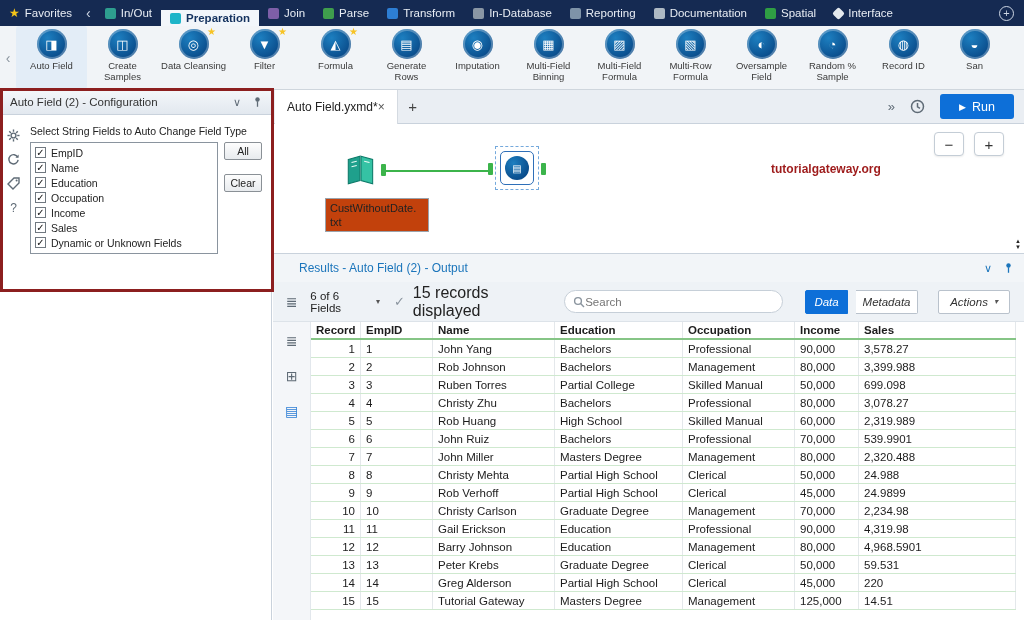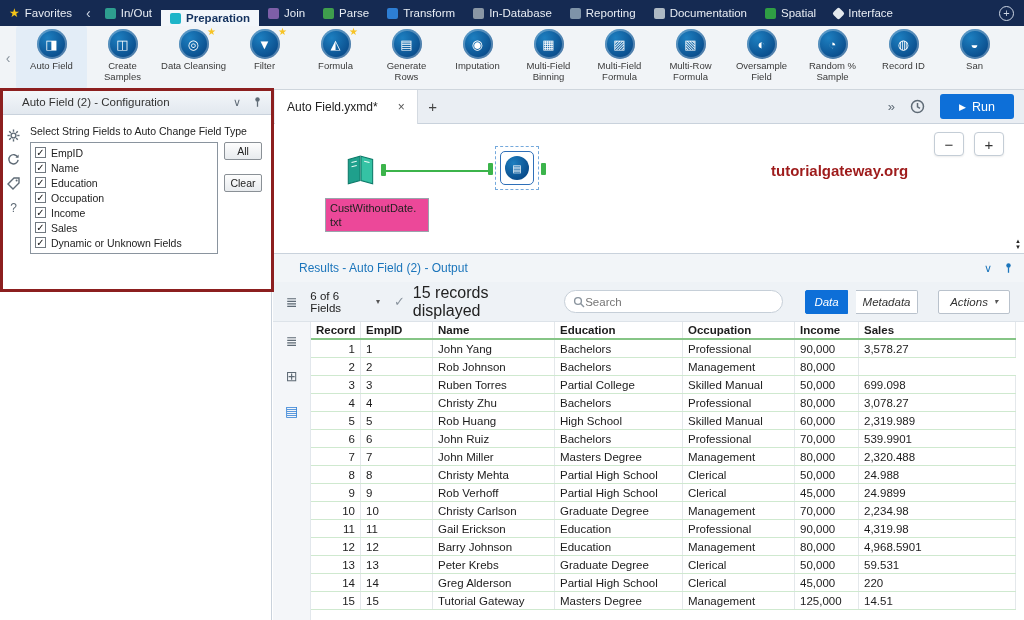--- a/index.html
+++ b/index.html
@@ -24,57 +24,57 @@
   .ptools { display:flex; flex:1; overflow:hidden; }
   .tool { width:71px; flex:0 0 71px; display:flex; flex-direction:column; align-items:center; padding:3px 3px 0; position:relative; font-size:9.5px; color:#3a3a3a; text-align:center; }
   .tool.sel { background:#e3edf7; border-radius:3px; }
   .ticon { width:30px; height:30px; border-radius:50%; background:radial-gradient(circle at 35% 30%, #1d7fc0, #0a4d8c 72%); box-shadow:inset 0 0 0 2px rgba(255,255,255,.28); display:flex; align-items:center; justify-content:center; color:#fff; font-size:13px; }
   .tstar { position:absolute; top:0; right:13px; color:#f7c325; font-size:10px; }
   .tlabel { margin-top:2px; line-height:10.5px; height:22px; overflow:hidden; }
 
   
   .configpanel { position:absolute; left:0; top:90px; width:272px; bottom:0; background:#fff; border-right:1px solid #c9d2dc; }
   .cfghead { height:25px; background:linear-gradient(#f4f7fa,#e2e8ef); border-bottom:1px solid #c9d2dc; display:flex; align-items:center; font-size:11.5px; color:#333; padding:0 8px; }
-  .cfghead .title { flex:1; padding-left:2px;margin-left:12px; }
+  .cfghead .title { flex:1; padding-left:2px; }
   .hicon { color:#5f6b76; font-size:11px; margin-left:11px; display:flex; align-items:center; }
   .cfgbody { position:relative; height:calc(100% - 25px); }
   .cfgstrip { position:absolute; left:0; top:0; width:27px; bottom:0; display:flex; flex-direction:column; align-items:center; padding-top:13px; gap:9px; }
   .sicon { width:15px; height:15px; display:flex; align-items:center; justify-content:center; color:#5f6b76; font-size:12px; }
   .cfgcontent { position:absolute; left:30px; top:10px; right:4px; }
   .instruction { font-size:10.5px; color:#222; margin-bottom:5px; white-space:nowrap; }
   .listrow { display:flex; align-items:flex-start; gap:6px; }
   .fieldbox { width:188px; height:112px; border:1px solid #8a949e; background:#fff; padding:2px 0; }
   .cbrow { display:flex; align-items:center; gap:5px; padding:1px 4px; font-size:10.5px; color:#222; height:15px; }
   .cb { width:11px; height:11px; border:1px solid #707880; background:#fff; font-size:10px; line-height:9px; text-align:center; color:#111; flex:0 0 11px; }
   .btncol { display:flex; flex-direction:column; }
   .abtn { width:38px; height:18px; border:1px solid #8a9096; background:linear-gradient(#fdfdfd,#e8ebee); font-size:10.5px; color:#222; text-align:center; line-height:16px; border-radius:2px; }
   .abtn.clear { margin-top:14px; }
 
   .redbox { position:absolute; left:0; top:88px; width:274px; height:204px; border:3px solid #8c1f1f; z-index:40; pointer-events:none; }
 
   
   .canvasregion { position:absolute; left:273px; top:90px; right:0; height:163px; }
   .doctabbar { height:34px; background:#eaeef3; border-bottom:1px solid #c9d2dc; display:flex; align-items:center; }
-  .doctab { height:34px; background:#fff; display:flex; align-items:center; gap:20px; padding:0 12px; font-size:12px; color:#222; border-right:1px solid #d4dae1; margin-left:2px; }
+  .doctab { height:34px; background:#fff; display:flex; align-items:center; gap:0; padding:0 12px; font-size:12px; color:#222; border-right:1px solid #d4dae1; margin-left:2px; }
   .closex { color:#555; font-size:12px; }
   .newtab { width:30px; text-align:center; color:#444; font-size:15px; }
   .dtspacer { flex:1; }
   .collapse { color:#5f6b76; font-size:13px; margin-right:14px; }
   .hist { margin-right:14px; display:flex; align-items:center; }
   .runbtn { width:74px; height:25px; background:#0d6fd8; color:#fff; border-radius:3px; display:flex; align-items:center; justify-content:center; gap:6px; font-size:12.5px; margin-right:10px; }
   .runbtn .play { font-size:9px; }
   .canvas { position:relative; height:calc(100% - 35px); background:#fff; }
   .inputtool { position:absolute; left:70px; top:28px; width:36px; height:36px; }
   .nub { position:absolute; width:5px; height:12px; background:#3cb44b; border-radius:1px; }
   .conn { position:absolute; left:112px; top:46px; width:108px; height:2px; background:#3cb44b; }
   .aftool { position:absolute; left:222px; top:22px; border:1.5px dashed #74a9dc; padding:4px; background:#fff; }
   .aficon { width:34px; height:34px; border:1.5px solid #2f6fb8; border-radius:5px; display:flex; align-items:center; justify-content:center; background:#fff; }
   .afcircle { width:24px; height:24px; border-radius:50%; background:radial-gradient(circle at 35% 30%, #1d7fc0, #0a4d8c 72%); color:#fff; font-size:10px; display:flex; align-items:center; justify-content:center; }
-  .inputlabel { position:absolute; left:52px; top:74px; width:104px; min-height:34px; border:1px solid #9aa3ac; background:#ec4899; font-size:11px; color:#222; padding:2px 4px; line-height:14px; }
-  .watermark { position:absolute; left:498px; top:38px; font-size:15px; font-weight:bold; color:#9e1b1b; }
+  .inputlabel { position:absolute; left:52px; top:74px; width:104px; min-height:34px; border:1px solid #9aa3ac; background:#c2410c; font-size:11px; color:#222; padding:2px 4px; line-height:14px; }
+  .watermark { position:absolute; left:498px; top:38px; font-size:12px; font-weight:bold; color:#9e1b1b; }
   .zoomctrl { position:absolute; right:20px; top:8px; display:flex; gap:10px; }
   .zbtn { width:30px; height:24px; border:1px solid #c4cdd6; border-radius:4px; background:#fff; color:#333; font-size:15px; display:flex; align-items:center; justify-content:center; box-shadow:0 1px 2px rgba(0,0,0,.08); }
   .cscroll { position:absolute; right:3px; bottom:2px; color:#222; font-size:6px; line-height:6px; text-align:center; }
 
   
   .resultsregion { position:absolute; left:273px; top:253px; right:0; bottom:0; background:#fbfcfd; border-top:1px solid #c9d2dc; }
   .reshead { height:28px; display:flex; align-items:center; background:#f2f5f8; font-size:12px; color:#1b75bb; padding:0 10px; }
   .reshead .title { flex:1; padding-left:16px; }
   .reshead .hicon { color:#1b75bb; }
   .restoolbar { height:40px; background:#eef2f6; display:flex; align-items:center; padding:0 8px; gap:8px; border-bottom:1px solid #dde3e9; }
@@ -416,20 +416,21 @@
             <div class="tcell c5">90,000</div>
             <div class="tcell c6">3,578.27</div>
           </div>
           <div class="trow">
             <div class="tcell c0">2</div>
             <div class="tcell c1">2</div>
             <div class="tcell c2">Rob Johnson</div>
             <div class="tcell c3">Bachelors</div>
             <div class="tcell c4">Management</div>
             <div class="tcell c5">80,000</div>
+            <div class="tcell c6">3,399.988</div>
           </div>
           <div class="trow">
             <div class="tcell c0">3</div>
             <div class="tcell c1">3</div>
             <div class="tcell c2">Ruben Torres</div>
             <div class="tcell c3">Partial College</div>
             <div class="tcell c4">Skilled Manual</div>
             <div class="tcell c5">50,000</div>
             <div class="tcell c6">699.098</div>
           </div>

